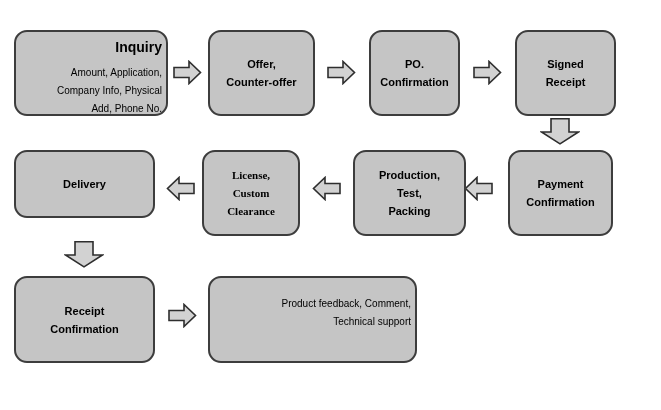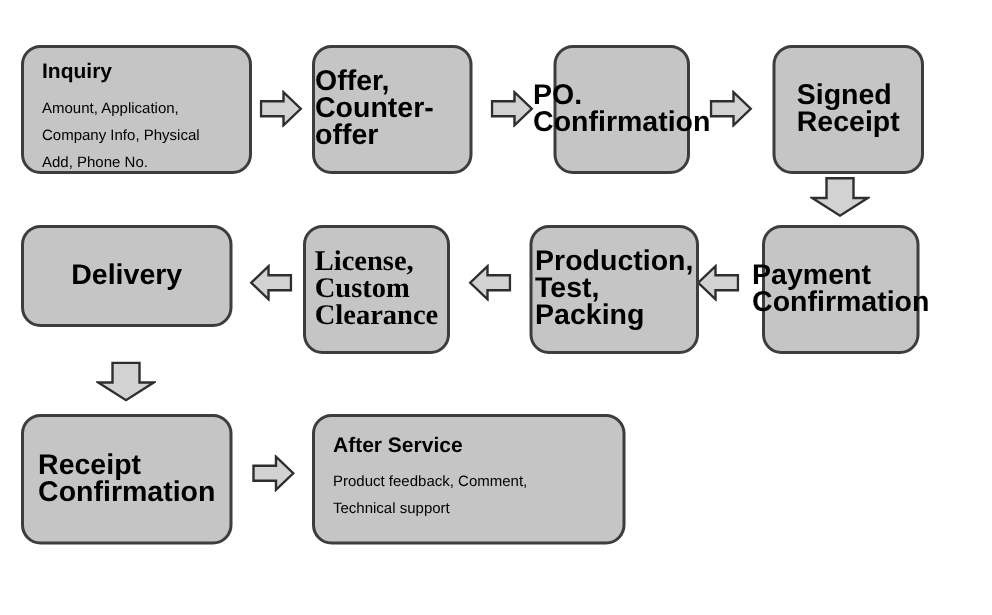--- a/index.html
+++ b/index.html
@@ -16,27 +16,27 @@
     position: absolute;
     box-sizing: border-box;
     background: var(--node-fill, #c5c5c5);
     border: 2px solid var(--node-border, #3d3d3d);
     border-radius: 13px;
   }
   .node.center {
     display: flex;
     align-items: center;
     justify-content: center;
-    text-align: left;
+    text-align: center;
     font-weight: bold;
-    font-size: 19px;
+    font-size: 11px;
     line-height: 18px;
     white-space: pre-line;
   }
-  .node.detail { padding: 6px 24px 0 12px; }
+  .node.detail { padding: 6px 4px 0 12px; text-align: right; }
   .node .title {
     font-weight: bold;
     font-size: 14px;
     line-height: 18px;
   }
   .node .body {
     font-size: 10px;
     line-height: 18px;
     margin-top: 8px;
     white-space: pre-line;
@@ -135,18 +135,17 @@
   <div class="node center" style="left:14px; top:276px; width:141px; height:87px;">Receipt
 Confirmation</div>
 
   <div class="arrow" style="left:168px; top:303px; width:29px; height:25px;">
     <svg viewBox="0 0 29 25">
         <polygon points="1,7.5 16,7.5 16,1.5 27.5,12.5 16,23.5 16,17.5 1,17.5"></polygon>
       </svg>
   </div>
 
   <div class="node detail" style="left:208px; top:276px; width:209px; height:87px; padding-top:9px;">
-    <div class="title">After Service</div>
     <div class="body">Product feedback, Comment,
 Technical support</div>
   </div>
 
 </div>
 
 </body></html>

